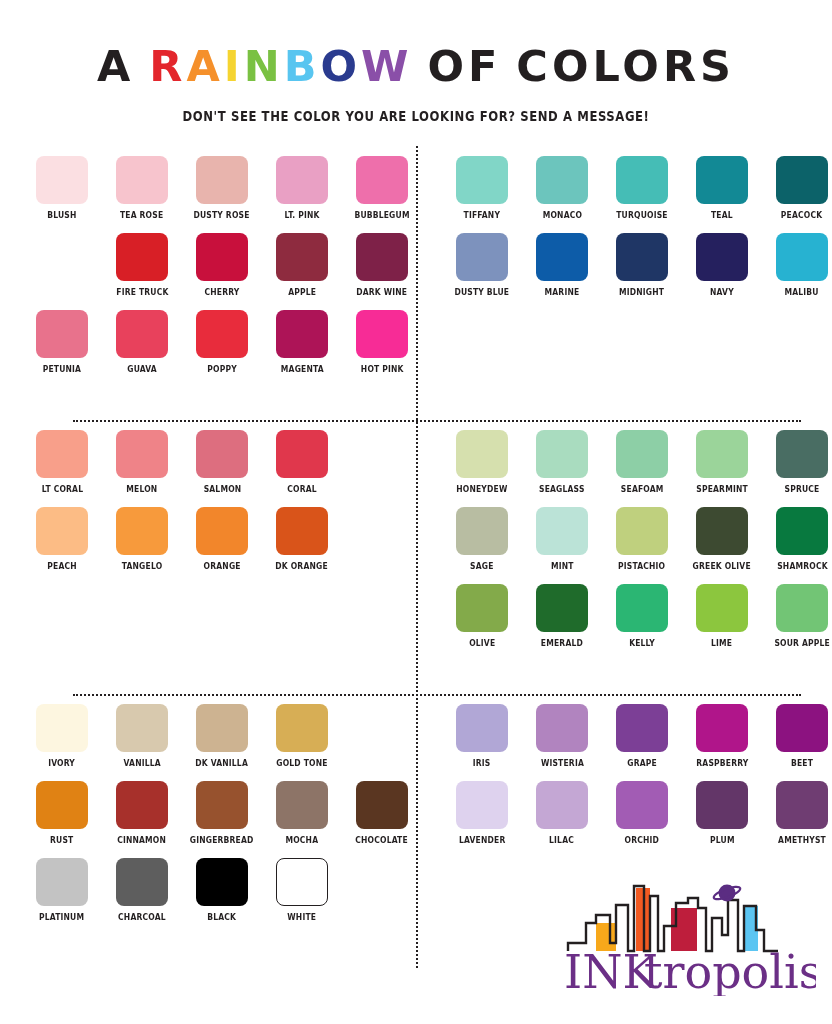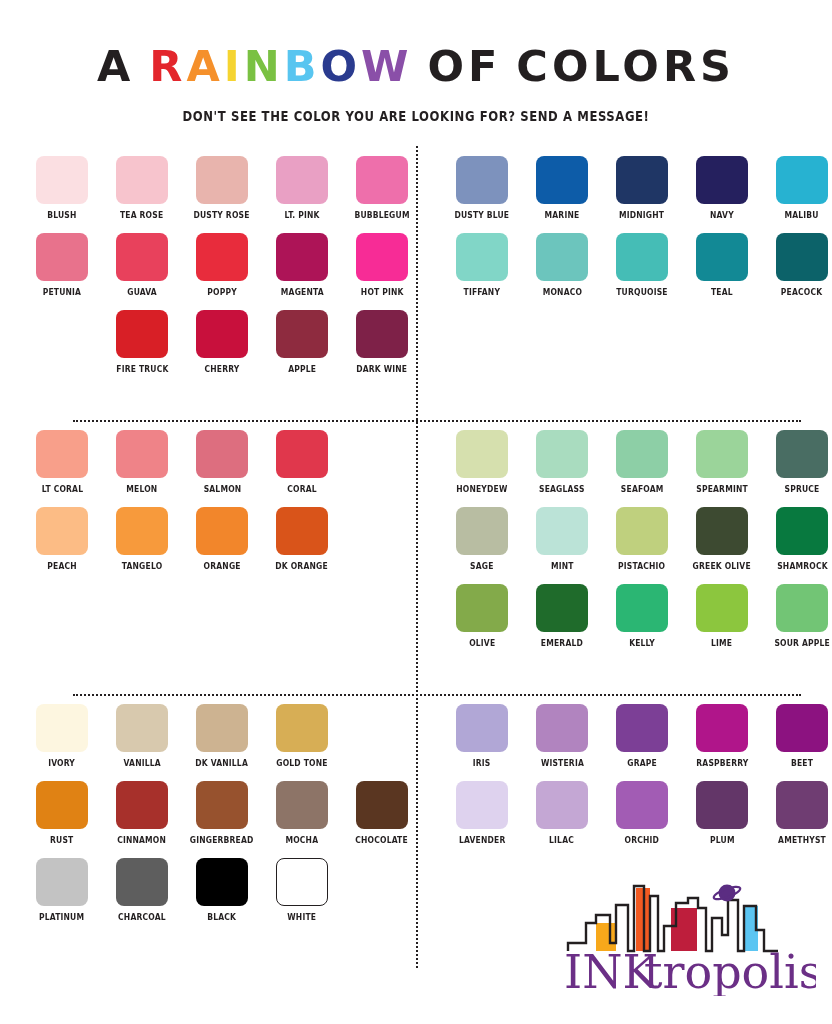--- a/index.html
+++ b/index.html
@@ -158,20 +158,38 @@
           </div>
           <div class="cell">
             <div class="chip" style="background: rgb(233, 160, 196);"></div>
             <div class="label">LT. PINK</div>
           </div>
           <div class="cell">
             <div class="chip" style="background: rgb(238, 111, 171);"></div>
             <div class="label">BUBBLEGUM</div>
           </div>
         </div>
+        <div class="row align-right">
+          <div class="cell">
+            <div class="chip" style="background: rgb(216, 31, 38);"></div>
+            <div class="label">FIRE TRUCK</div>
+          </div>
+          <div class="cell">
+            <div class="chip" style="background: rgb(200, 16, 60);"></div>
+            <div class="label">CHERRY</div>
+          </div>
+          <div class="cell">
+            <div class="chip" style="background: rgb(142, 43, 63);"></div>
+            <div class="label">APPLE</div>
+          </div>
+          <div class="cell">
+            <div class="chip" style="background: rgb(126, 33, 72);"></div>
+            <div class="label">DARK WINE</div>
+          </div>
+        </div>
         <div class="row">
           <div class="cell">
             <div class="chip" style="background: rgb(232, 114, 140);"></div>
             <div class="label">PETUNIA</div>
           </div>
           <div class="cell">
             <div class="chip" style="background: rgb(232, 65, 92);"></div>
             <div class="label">GUAVA</div>
           </div>
           <div class="cell">
@@ -180,82 +198,64 @@
           </div>
           <div class="cell">
             <div class="chip" style="background: rgb(173, 20, 87);"></div>
             <div class="label">MAGENTA</div>
           </div>
           <div class="cell">
             <div class="chip" style="background: rgb(247, 44, 150);"></div>
             <div class="label">HOT PINK</div>
           </div>
         </div>
-        <div class="row align-right">
-          <div class="cell">
-            <div class="chip" style="background: rgb(216, 31, 38);"></div>
-            <div class="label">FIRE TRUCK</div>
-          </div>
-          <div class="cell">
-            <div class="chip" style="background: rgb(200, 16, 60);"></div>
-            <div class="label">CHERRY</div>
-          </div>
-          <div class="cell">
-            <div class="chip" style="background: rgb(142, 43, 63);"></div>
-            <div class="label">APPLE</div>
-          </div>
-          <div class="cell">
-            <div class="chip" style="background: rgb(126, 33, 72);"></div>
-            <div class="label">DARK WINE</div>
-          </div>
-        </div>
       </div>
       <div class="section right">
+        <div class="row">
+          <div class="cell">
+            <div class="chip" style="background: rgb(129, 214, 199);"></div>
+            <div class="label">TIFFANY</div>
+          </div>
+          <div class="cell">
+            <div class="chip" style="background: rgb(108, 197, 189);"></div>
+            <div class="label">MONACO</div>
+          </div>
+          <div class="cell">
+            <div class="chip" style="background: rgb(69, 189, 182);"></div>
+            <div class="label">TURQUOISE</div>
+          </div>
+          <div class="cell">
+            <div class="chip" style="background: rgb(18, 137, 149);"></div>
+            <div class="label">TEAL</div>
+          </div>
+          <div class="cell">
+            <div class="chip" style="background: rgb(12, 98, 105);"></div>
+            <div class="label">PEACOCK</div>
+          </div>
+        </div>
         <div class="row">
           <div class="cell">
             <div class="chip" style="background: rgb(125, 146, 189);"></div>
             <div class="label">DUSTY BLUE</div>
           </div>
           <div class="cell">
             <div class="chip" style="background: rgb(13, 92, 168);"></div>
             <div class="label">MARINE</div>
           </div>
           <div class="cell">
             <div class="chip" style="background: rgb(31, 54, 101);"></div>
             <div class="label">MIDNIGHT</div>
           </div>
           <div class="cell">
             <div class="chip" style="background: rgb(37, 32, 94);"></div>
             <div class="label">NAVY</div>
           </div>
           <div class="cell">
             <div class="chip" style="background: rgb(39, 178, 209);"></div>
             <div class="label">MALIBU</div>
-          </div>
-        </div>
-        <div class="row">
-          <div class="cell">
-            <div class="chip" style="background: rgb(129, 214, 199);"></div>
-            <div class="label">TIFFANY</div>
-          </div>
-          <div class="cell">
-            <div class="chip" style="background: rgb(108, 197, 189);"></div>
-            <div class="label">MONACO</div>
-          </div>
-          <div class="cell">
-            <div class="chip" style="background: rgb(69, 189, 182);"></div>
-            <div class="label">TURQUOISE</div>
-          </div>
-          <div class="cell">
-            <div class="chip" style="background: rgb(18, 137, 149);"></div>
-            <div class="label">TEAL</div>
-          </div>
-          <div class="cell">
-            <div class="chip" style="background: rgb(12, 98, 105);"></div>
-            <div class="label">PEACOCK</div>
           </div>
         </div>
       </div>
       <div class="section left">
         <div class="row">
           <div class="cell">
             <div class="chip" style="background: rgb(248, 159, 138);"></div>
             <div class="label">LT CORAL</div>
           </div>
           <div class="cell">

